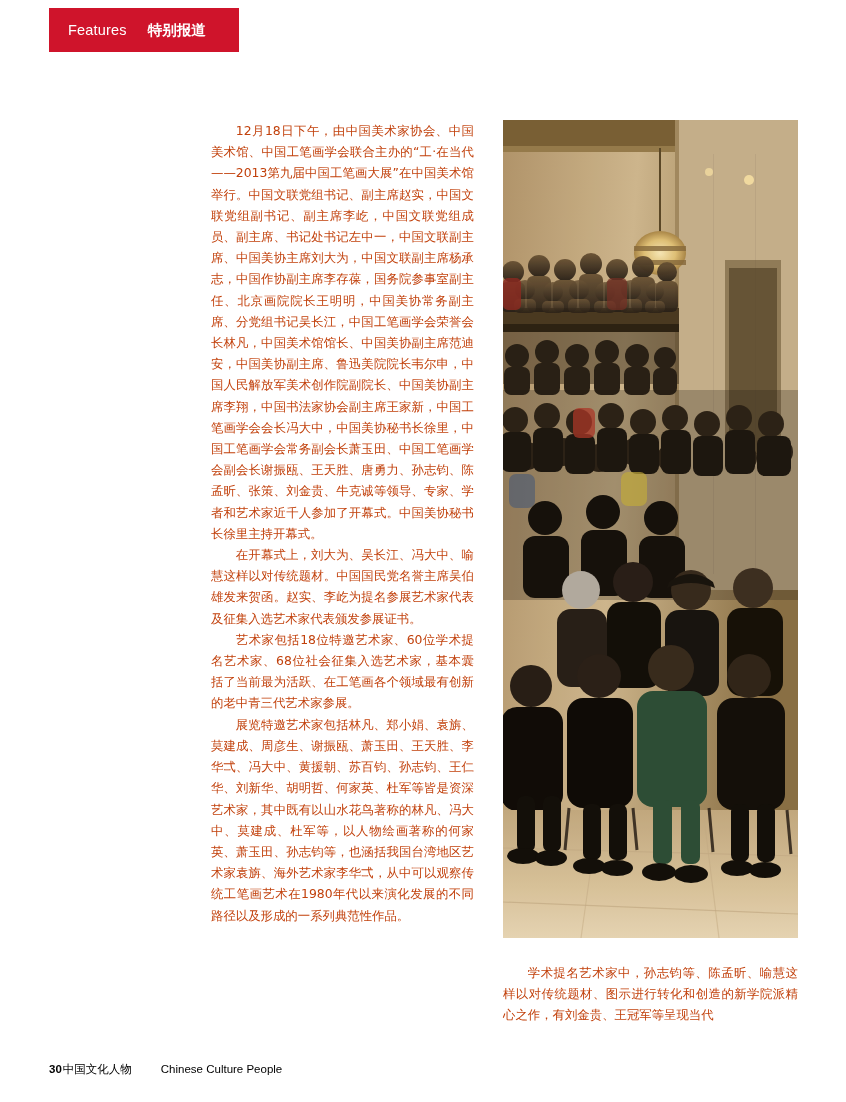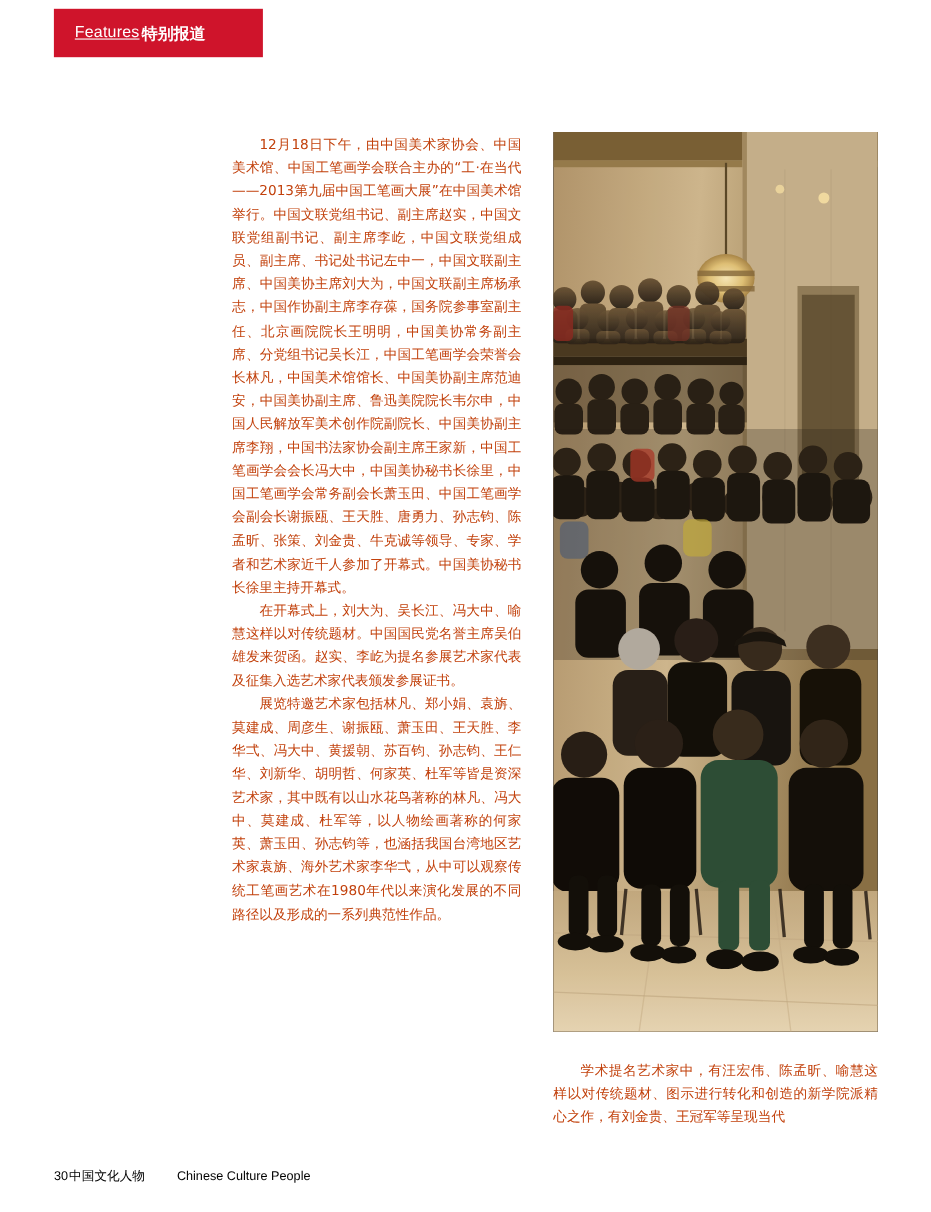--- a/index.html
+++ b/index.html
@@ -27,26 +27,25 @@
     display: flex;
     align-items: center;
     padding-left: 19px;
     box-sizing: border-box;
   }
   .header-tag .tag-en {
     color: #ffffff;
     font-size: 14.5px;
     letter-spacing: 0.2px;
     font-family: "Liberation Sans", sans-serif;
-    text-decoration: underline;
   }
   .header-tag .tag-cn {
     color: #ffffff;
     font-size: 14.5px;
-    margin-left: 2px;
+    margin-left: 21px;
     font-family: "DejaVu Sans", sans-serif;
     font-weight: bold;
   }
 
   
   .text-column {
     position: absolute;
     left: 211px;
     top: 120px;
     width: 263px;
@@ -89,21 +88,21 @@
   
   .footer {
     position: absolute;
     left: 49px;
     top: 1062px;
     display: flex;
     align-items: baseline;
   }
   .footer .page-number {
     font-size: 11.5px;
-    font-weight: normal;
+    font-weight: bold;
     color: #000;
     font-family: "Liberation Sans", sans-serif;
   }
   .footer .footer-cn {
     font-size: 11.5px;
     margin-left: 1px;
     font-family: "DejaVu Sans", sans-serif;
     color: #000;
   }
   .footer .footer-en {
@@ -118,20 +117,21 @@
 <body>
 
 <div class="header-tag">
   <span class="tag-en">Features</span>
   <span class="tag-cn">特别报道</span>
 </div>
 
 <div class="text-column">
   <p class="para">12月18日下午，由中国美术家协会、中国美术馆、中国工笔画学会联合主办的“工·在当代——2013第九届中国工笔画大展”在中国美术馆举行。中国文联党组书记、副主席赵实，中国文联党组副书记、副主席李屹，中国文联党组成员、副主席、书记处书记左中一，中国文联副主席、中国美协主席刘大为，中国文联副主席杨承志，中国作协副主席李存葆，国务院参事室副主任、北京画院院长王明明，中国美协常务副主席、分党组书记吴长江，中国工笔画学会荣誉会长林凡，中国美术馆馆长、中国美协副主席范迪安，中国美协副主席、鲁迅美院院长韦尔申，中国人民解放军美术创作院副院长、中国美协副主席李翔，中国书法家协会副主席王家新，中国工笔画学会会长冯大中，中国美协秘书长徐里，中国工笔画学会常务副会长萧玉田、中国工笔画学会副会长谢振瓯、王天胜、唐勇力、孙志钧、陈孟昕、张策、刘金贵、牛克诚等领导、专家、学者和艺术家近千人参加了开幕式。中国美协秘书长徐里主持开幕式。</p>
   <p class="para">在开幕式上，刘大为、吴长江、冯大中、喻慧这样以对传统题材。中国国民党名誉主席吴伯雄发来贺函。赵实、李屹为提名参展艺术家代表及征集入选艺术家代表颁发参展证书。</p>
+  <p class="para">艺术家包括18位特邀艺术家、60位学术提名艺术家、68位社会征集入选艺术家，基本囊括了当前最为活跃、在工笔画各个领域最有创新的老中青三代艺术家参展。</p>
   <p class="para">展览特邀艺术家包括林凡、郑小娟、袁旃、莫建成、周彦生、谢振瓯、萧玉田、王天胜、李华弌、冯大中、黄援朝、苏百钧、孙志钧、王仁华、刘新华、胡明哲、何家英、杜军等皆是资深艺术家，其中既有以山水花鸟著称的林凡、冯大中、莫建成、杜军等，以人物绘画著称的何家英、萧玉田、孙志钧等，也涵括我国台湾地区艺术家袁旃、海外艺术家李华弌，从中可以观察传统工笔画艺术在1980年代以来演化发展的不同路径以及形成的一系列典范性作品。</p>
 </div>
 
 <div class="photo">
   <svg width="295" height="818" viewBox="0 0 295 818" xmlns="http://www.w3.org/2000/svg">
     <defs>
       <linearGradient id="wallGrad" x1="0" y1="0" x2="1" y2="0.2">
         <stop offset="0%" stop-color="#b89a6e"></stop>
         <stop offset="45%" stop-color="#d6bd92"></stop>
         <stop offset="100%" stop-color="#8f7447"></stop>
@@ -337,20 +337,20 @@
       <line x1="130" y1="688" x2="134" y2="730"></line>
       <line x1="206" y1="688" x2="210" y2="732"></line>
       <line x1="284" y1="690" x2="288" y2="734"></line>
     </g>
 
     <rect x="0" y="0" width="295" height="818" fill="#000000" opacity="0.04"></rect>
   </svg>
 </div>
 
 <div class="right-column">
-  <p class="para">学术提名艺术家中，有汪宏伟、陈孟昕、喻慧这样以对传统题材、图示进行转化和创造的新学院派精心之作，有刘金贵、王冠军等呈现当代</p>
+  <p class="para">学术提名艺术家中，孙志钧等、陈孟昕、喻慧这样以对传统题材、图示进行转化和创造的新学院派精心之作，有刘金贵、王冠军等呈现当代</p>
 </div>
 
 <div class="footer">
   <span class="page-number">30</span>
   <span class="footer-cn">中国文化人物</span>
   <span class="footer-en">Chinese Culture People</span>
 </div>
 
 </body></html>

